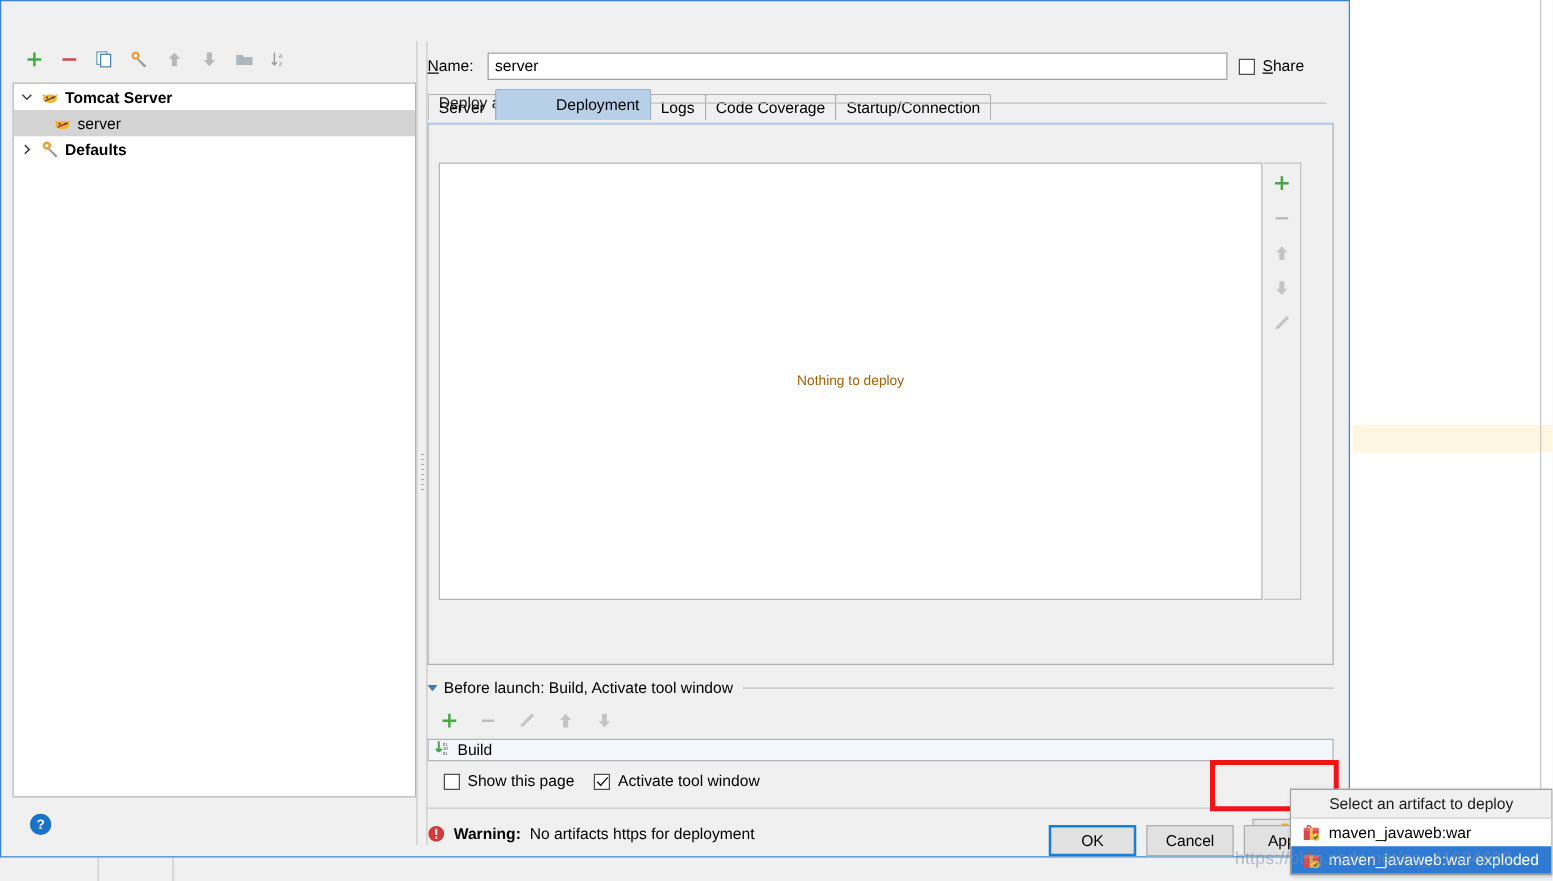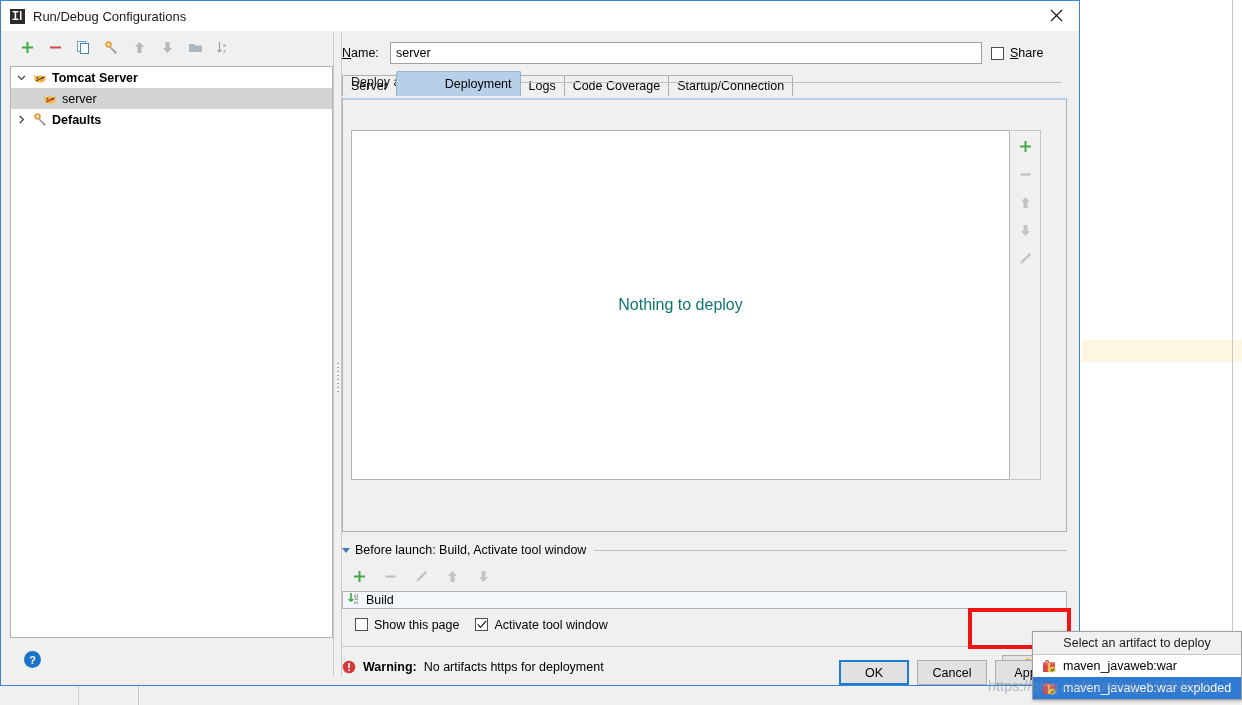--- a/index.html
+++ b/index.html
@@ -329,22 +329,22 @@
     width: 659px;
     height: 350px;
     background: #ffffff;
     border: 1px solid #b4b4b4;
     box-sizing: border-box;
     display: flex;
     align-items: center;
     justify-content: center;
   }
   #deploy-empty {
-    font-size: 16px;
-    color: #0f766e;
+    font-size: 11px;
+    color: #a16207;
   }
   #deploy-sidebar {
     position: absolute;
     left: 669px;
     top: 97px;
     width: 30px;
     height: 350px;
     background: #f0f0f0;
     border: 1px solid #c4c4c4;
     border-left: none;
@@ -412,21 +412,21 @@
     margin-left: 4px;
   }
   #bl-checks {
     margin-top: 9px;
     margin-left: 13px;
     display: flex;
     align-items: center;
     gap: 16px;
     font-size: 12.5px;
   }
-  .chk-wrap { display: flex; gap: 6px; cursor: pointer; }
+  .chk-wrap { display: flex; align-items: center; gap: 6px; cursor: pointer; }
 
   #footer-sep {
     position: absolute;
     left: 0;
     top: 613px;
     width: 725px;
     height: 1px;
     background: #c8c8c8;
   }
 
@@ -567,37 +567,20 @@
 <div id="desktop-bg">
   <div id="editor-strip"></div>
   <div id="editor-gutter-line"></div>
   <div id="taskbar-edge"></div>
   <div id="taskbar-div1"></div>
   <div id="taskbar-div2"></div>
 </div>
 
 <div id="dialog">
 
-  <div id="titlebar">
-    <span id="titlebar-icon">
-      <svg width="15" height="15" viewBox="0 0 15 15">
-        <rect x="0" y="0" width="15" height="15" fill="#2b2b2b"></rect>
-        <rect x="2.5" y="2" width="6" height="1.4" fill="#ffffff"></rect>
-        <rect x="4.6" y="2" width="1.6" height="9" fill="#ffffff"></rect>
-        <rect x="2.5" y="9.6" width="6" height="1.4" fill="#ffffff"></rect>
-        <rect x="10" y="2" width="1.5" height="9" fill="#ffffff"></rect>
-      </svg>
-    </span>
-    <span id="title-text">Run/Debug Configurations</span>
-    <div id="close-button">
-      <svg width="13" height="13" viewBox="0 0 13 13">
-        <path d="M1 1 L12 12 M12 1 L1 12" stroke="#1a1a1a" stroke-width="1.2" fill="none"></path>
-      </svg>
-    </div>
-  </div>
 
   <div id="left-panel">
 
     <div id="tree-toolbar">
       <span class="tbtn">
         <svg width="15" height="15" viewBox="0 0 15 15">
           <path d="M7.5 2 V13 M2 7.5 H13" stroke="#46a846" stroke-width="2" fill="none"></path>
         </svg>
       </span>
       <span class="tbtn">

